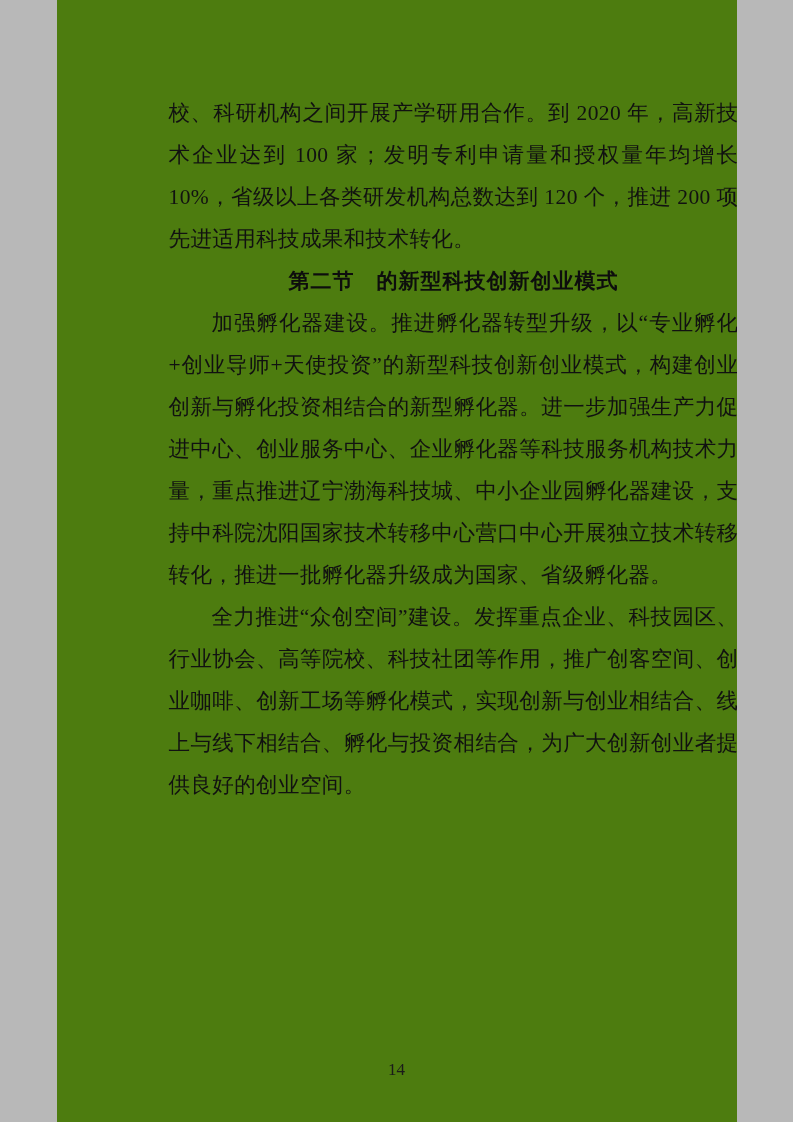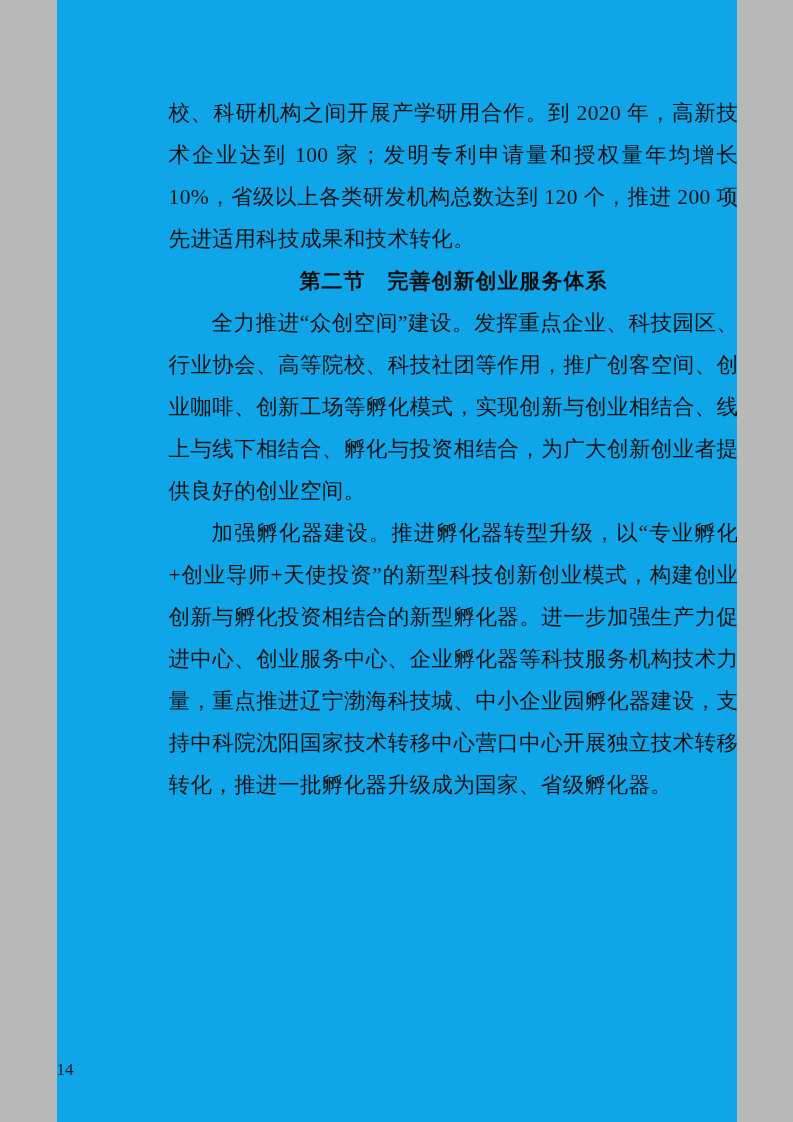--- a/index.html
+++ b/index.html
@@ -7,21 +7,21 @@
     padding: 0;
     background: #b8b8b8;
   }
   body {
     font-family: "Liberation Serif", "DejaVu Serif", serif;
   }
   .page {
     position: relative;
     width: 680px;
     height: 1122px;
-    background: #0ea5e9;
+    background: #4d7c0f;
     margin: 0 auto;
     overflow: hidden;
     box-sizing: border-box;
   }
   .page-inner {
     position: absolute;
     left: 112px;
     top: 92px;
     width: 570px;
   }
@@ -46,33 +46,33 @@
     color: #0d0d0d;
     text-align: center;
     margin: 0;
     letter-spacing: 1px;
   }
   .page-number {
     position: absolute;
     left: 0;
     right: 0;
     top: 1060px;
-    text-align: left;
+    text-align: center;
     font-size: 17px;
     color: #1a1a1a;
     font-family: "Liberation Serif", serif;
   }
   .doc-body > * + * {
     margin-top: 0;
   }
 </style>
 </head>
 <body>
 
 <div class="page">
   <div class="page-inner doc-body">
     <p class="para">校、科研机构之间开展产学研用合作。到 2020 年，高新技术企业达到 100 家；发明专利申请量和授权量年均增长 10%，省级以上各类研发机构总数达到 120 个，推进 200 项先进适用科技成果和技术转化。</p>
-    <h2 class="section-heading">第二节　完善创新创业服务体系</h2>
+    <h2 class="section-heading">第二节　的新型科技创新创业模式</h2>
+    <p class="para indent">加强孵化器建设。推进孵化器转型升级，以“专业孵化+创业导师+天使投资”的新型科技创新创业模式，构建创业创新与孵化投资相结合的新型孵化器。进一步加强生产力促进中心、创业服务中心、企业孵化器等科技服务机构技术力量，重点推进辽宁渤海科技城、中小企业园孵化器建设，支持中科院沈阳国家技术转移中心营口中心开展独立技术转移转化，推进一批孵化器升级成为国家、省级孵化器。</p>
     <p class="para indent">全力推进“众创空间”建设。发挥重点企业、科技园区、行业协会、高等院校、科技社团等作用，推广创客空间、创业咖啡、创新工场等孵化模式，实现创新与创业相结合、线上与线下相结合、孵化与投资相结合，为广大创新创业者提供良好的创业空间。</p>
-    <p class="para indent">加强孵化器建设。推进孵化器转型升级，以“专业孵化+创业导师+天使投资”的新型科技创新创业模式，构建创业创新与孵化投资相结合的新型孵化器。进一步加强生产力促进中心、创业服务中心、企业孵化器等科技服务机构技术力量，重点推进辽宁渤海科技城、中小企业园孵化器建设，支持中科院沈阳国家技术转移中心营口中心开展独立技术转移转化，推进一批孵化器升级成为国家、省级孵化器。</p>
   </div>
   <div class="page-number">14</div>
 </div>
 
 </body></html>

